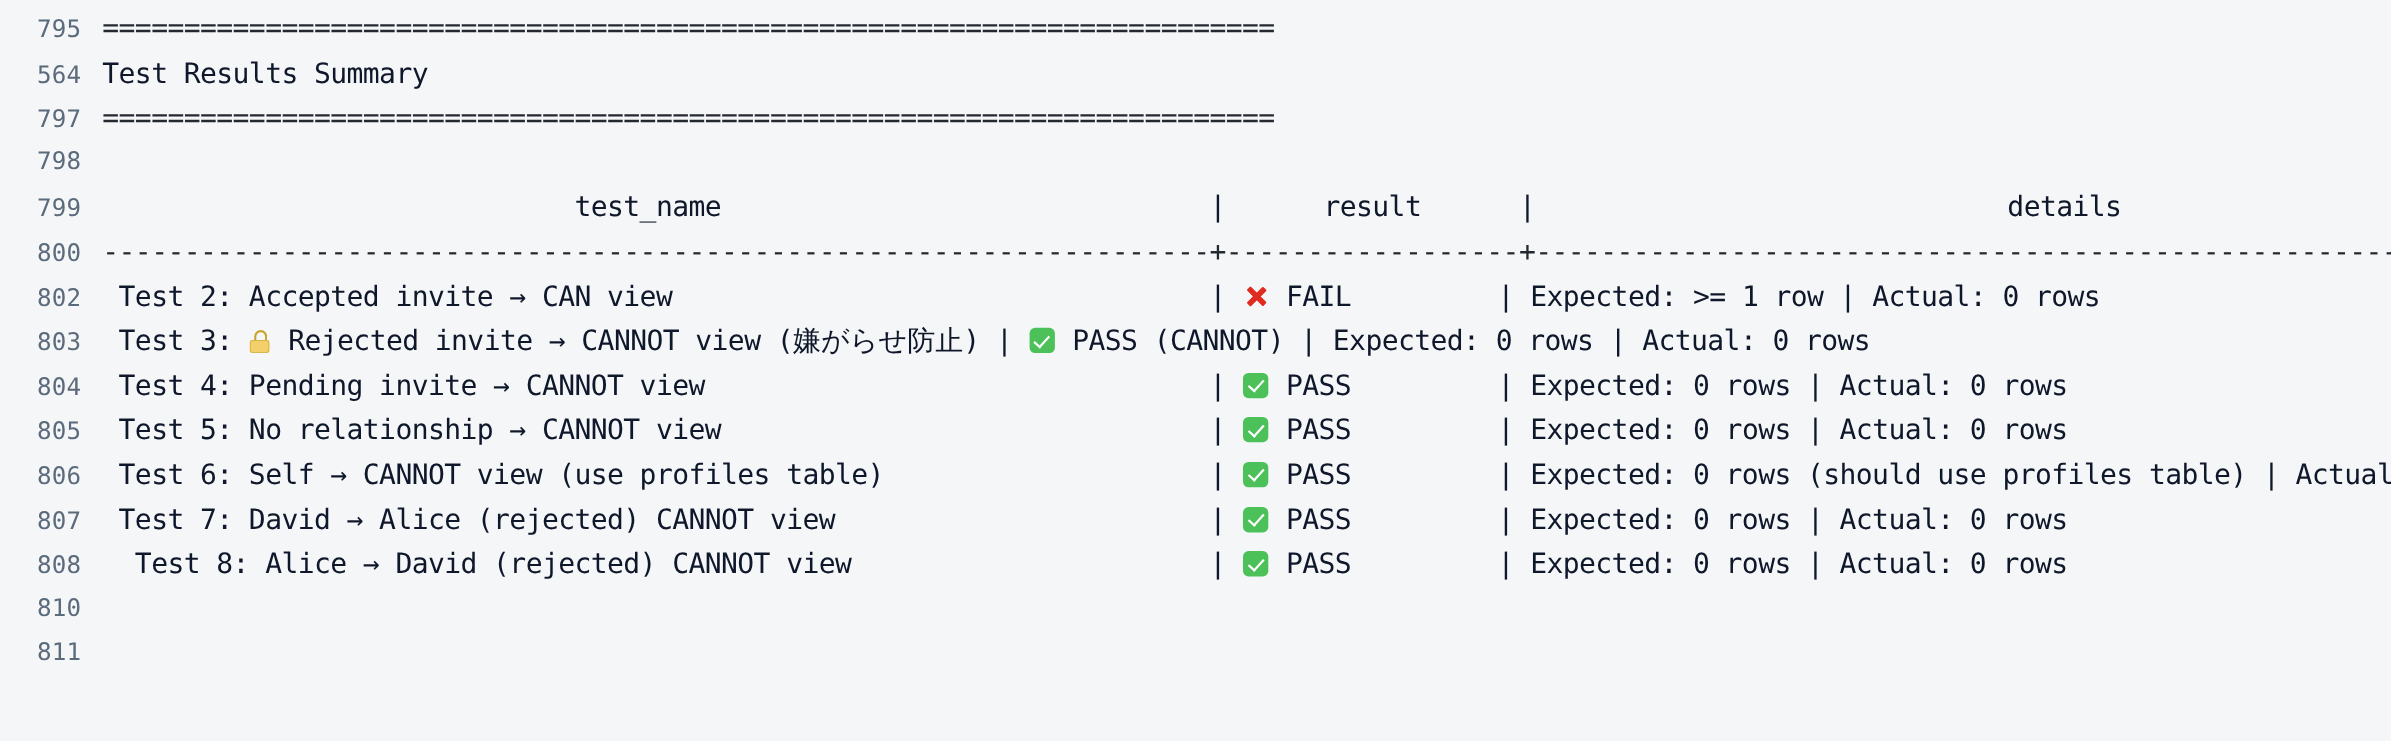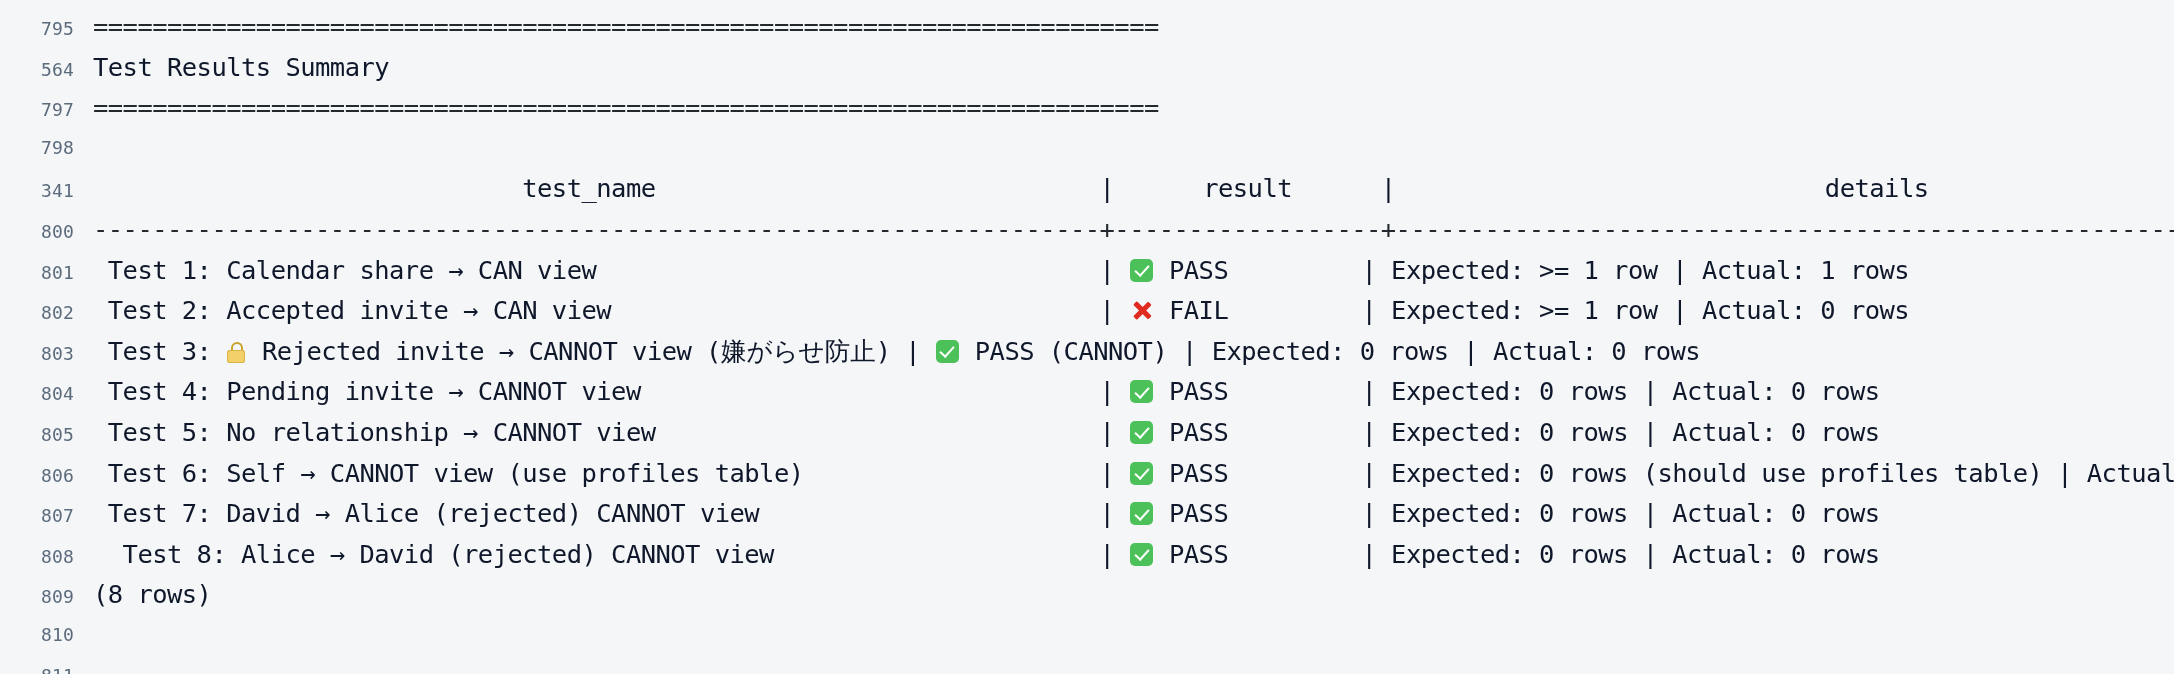--- a/index.html
+++ b/index.html
@@ -25,21 +25,21 @@
     align-items: baseline;
     height: 40.6px;
     line-height: 40.6px;
     white-space: pre;
   }
   .gutter {
     width: 74px;
     min-width: 74px;
     text-align: right;
     color: #5b6b7c;
-    font-size: 18px;
+    font-size: 22px;
     font-family: "DejaVu Sans Mono", "Liberation Mono", monospace;
     letter-spacing: 0.2px;
     user-select: none;
   }
   .content {
     padding-left: 19px;
     font-size: 25.5px;
     color: #0f172a;
     font-family: "DejaVu Sans Mono", "Liberation Mono", monospace;
     letter-spacing: -0.55px;
@@ -145,33 +145,29 @@
     <span class="gutter">797</span>
     <span class="content rule">========================================================================</span>
   </div>
 
   <div class="line">
     <span class="gutter">798</span>
     <span class="content"></span>
   </div>
 
   <div class="line">
-    <span class="gutter">341</span>
+    <span class="gutter">799</span>
     <span class="content">                             test_name                              |      result      |                             details</span>
   </div>
 
   <div class="line">
     <span class="gutter">800</span>
     <span class="content rule">--------------------------------------------------------------------+------------------+----------------------------------------------------------------------------------</span>
   </div>
 
-  <div class="line">
-    <span class="gutter">801</span>
-    <span class="content"><span> Test 1: Calendar share → CAN view</span><span>                                  </span><span>|</span> <span class="ok-icon"></span> <span>PASS</span><span>         </span><span>|</span> <span>Expected: &gt;= 1 row | Actual: 1 rows</span></span>
-  </div>
 
   <div class="line">
     <span class="gutter">802</span>
     <span class="content"><span> Test 2: Accepted invite → CAN view</span><span>                                 </span><span>|</span> <span class="fail-icon"></span> <span>FAIL</span><span>         </span><span>|</span> <span>Expected: &gt;= 1 row | Actual: 0 rows</span></span>
   </div>
 
   <div class="line">
     <span class="gutter">803</span>
     <span class="content"><span> Test 3: </span><span class="lock-icon"></span><span> Rejected invite → CANNOT view (</span><span class="jp">嫌がらせ防止</span><span>)</span><span> </span><span>|</span> <span class="ok-icon"></span> <span>PASS (CANNOT)</span><span> </span><span>|</span> <span>Expected: 0 rows | Actual: 0 rows</span></span>
   </div>
@@ -194,24 +190,20 @@
   <div class="line">
     <span class="gutter">807</span>
     <span class="content"><span> Test 7: David → Alice (rejected) CANNOT view</span><span>                       </span><span>|</span> <span class="ok-icon"></span> <span>PASS</span><span>         </span><span>|</span> <span>Expected: 0 rows | Actual: 0 rows</span></span>
   </div>
 
   <div class="line">
     <span class="gutter">808</span>
     <span class="content"><span>  Test 8: Alice → David (rejected) CANNOT view</span><span>                      </span><span>|</span> <span class="ok-icon"></span> <span>PASS</span><span>         </span><span>|</span> <span>Expected: 0 rows | Actual: 0 rows</span></span>
   </div>
 
-  <div class="line">
-    <span class="gutter">809</span>
-    <span class="content">(8 rows)</span>
-  </div>
 
   <div class="line">
     <span class="gutter">810</span>
     <span class="content"></span>
   </div>
 
   <div class="line">
     <span class="gutter">811</span>
     <span class="content"></span>
   </div>

